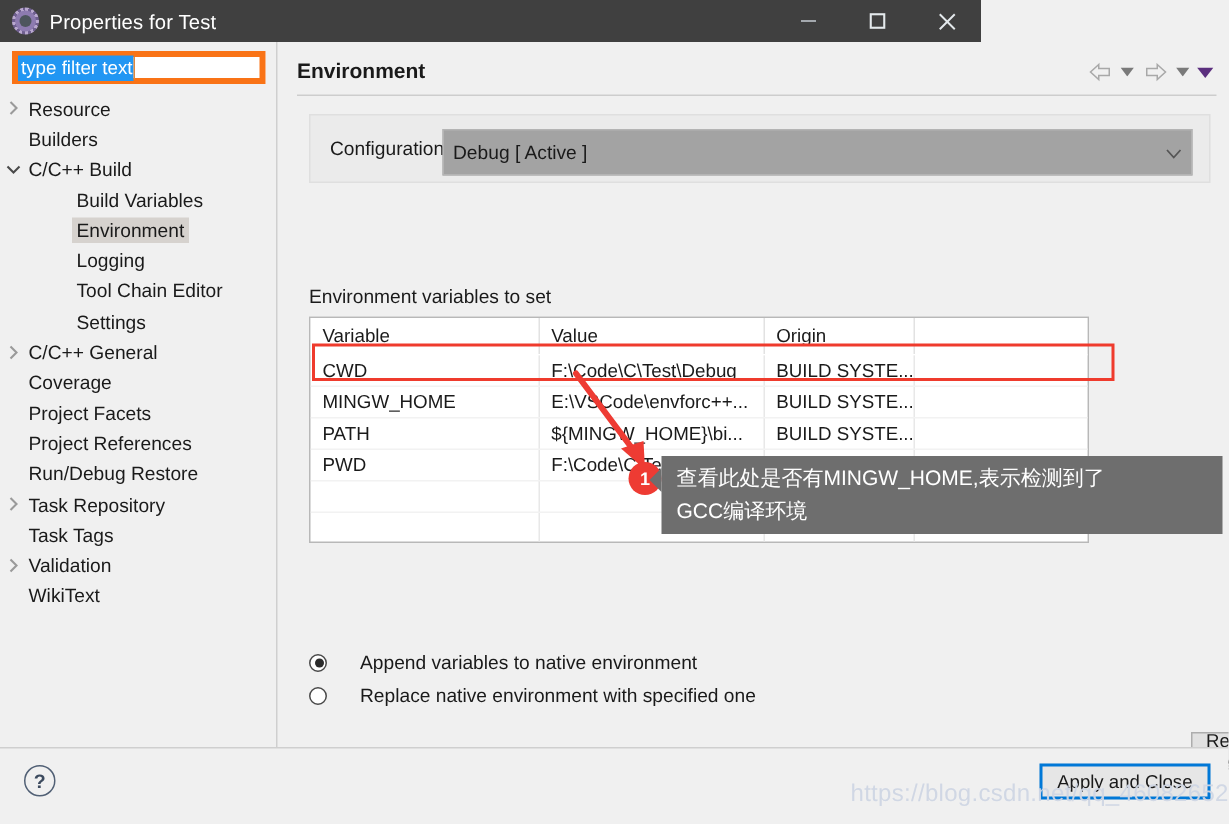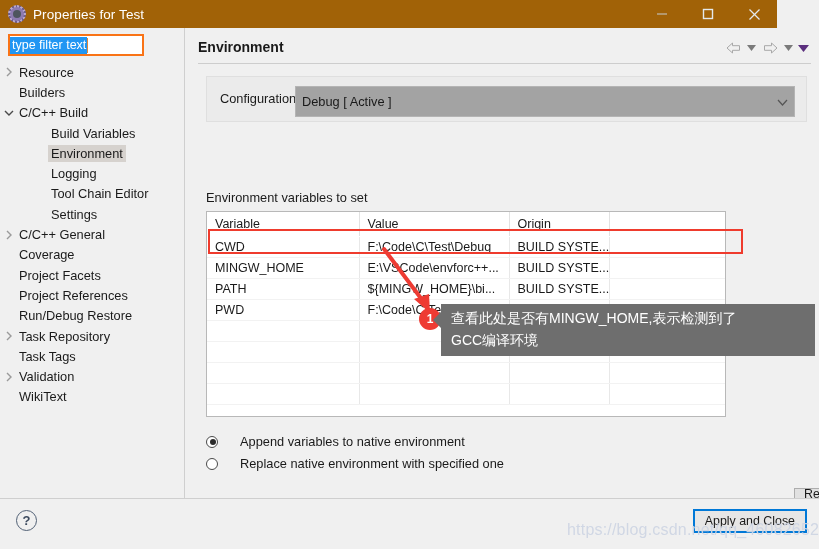--- a/index.html
+++ b/index.html
@@ -11,22 +11,22 @@
     background: #f0f0f0;
   }
   #app {
     position: relative;
     width: 819px; height: 549px;
     background: #f0f0f0;
   }
 
   
   .titlebar {
-    position: absolute; left:0; top:0; width:777px; height:28px;
-    background:#a16207;
+    position: absolute; left:0; top:0; width:654px; height:28px;
+    background:#404040;
     display:flex; align-items:center;text-align:center;
   }
   .title-icon {
     width:18px; height:18px; margin-left:8px; margin-right:7px;
     position:relative; flex:0 0 auto;
   }
   .title-icon .gear-outer{
     position:absolute; left:0; top:0; width:18px; height:18px;
     border-radius:50%;
     background:
@@ -56,22 +56,22 @@
   .body-area{
     position:absolute; left:0; top:28px; width:819px; height:470px;
     background:#f0f0f0;
   }
   .left-pane{
     position:absolute; left:0; top:0; width:185px; height:470px;
     background:#f0f0f0;
     border-right:1px solid #cfcfcf;
   }
   .filter-input{
-    position:absolute; left:8px; top:6px; width:136px; height:22px;
-    border:2px solid #f97316; background:#ffffff;
+    position:absolute; left:8px; top:6px; width:169px; height:22px;
+    border:4px solid #f97316; background:#ffffff;
     display:flex; align-items:center;
     font-size:12.5px;
   }
   .filter-sel{
     background:#2196f3; color:#ffffff; padding:0 1px 1px 2px;
     line-height:16px;
   }
   .filter-caret{
     width:1px; height:15px; background:#e0883c; margin-left:0px;
   }
@@ -126,21 +126,21 @@
     font-size:12.8px; color:#1a1a1a;
   }
   .config-select .chev{ margin-left:auto; color:#555; }
 
   .vars-label{
     position:absolute; left:20px; top:162px; font-size:12.8px; color:#1a1a1a;
   }
 
   
   .table-wrap{
-    position:absolute; left:20px; top:183px; width:520px; height:206px;
+    position:absolute; left:20px; top:183px; width:520px; height:151px;
     border:1px solid #b8b8b8; background:#ffffff; overflow:hidden;
   }
   table.envtable{
     width:100%; border-collapse:collapse; table-layout:fixed;
     font-size:12.5px; color:#1a1a1a;
   }
   table.envtable th{
     text-align:left; font-weight:normal; height:24px;
     padding:0 0 0 8px; border-right:1px solid #e2e2e2;
     border-bottom:1px solid #ffffff; background:#ffffff;

